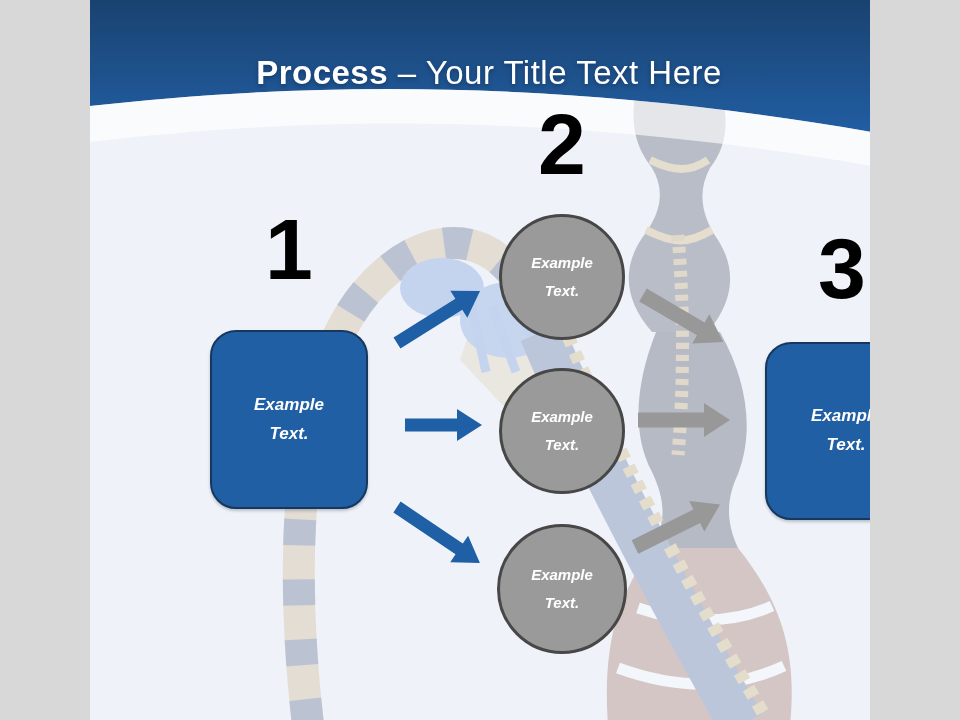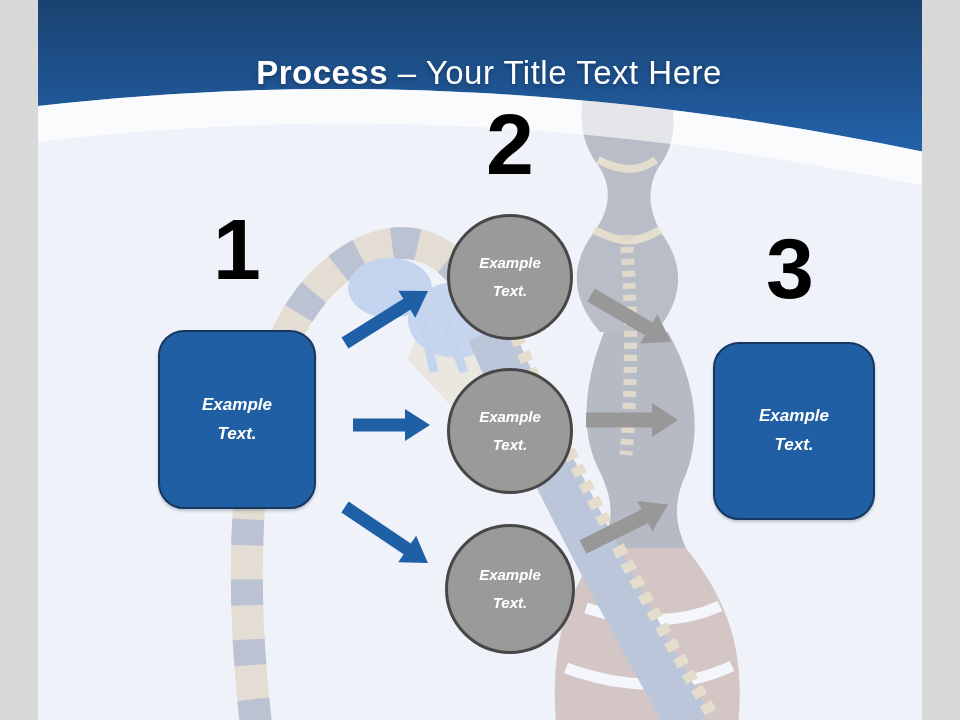--- a/index.html
+++ b/index.html
@@ -1,18 +1,18 @@
 <!DOCTYPE html>
 <html><head>
 <meta charset="utf-8">
 <style>
   html, body { margin: 0; padding: 0; background: #d8d8d8; }
   .slide {
     position: relative;
-    width: 884px; height: 720px;
+    width: 780px; height: 720px;
     margin: 0 auto;
     background: #eff3f9;
     overflow: hidden;
     font-family: "Liberation Sans", sans-serif;
   }
   .abs { position: absolute; }
 
   
   .photo-layer { left: 0; top: 0; width: 960px; height: 720px; pointer-events: none; }
 

